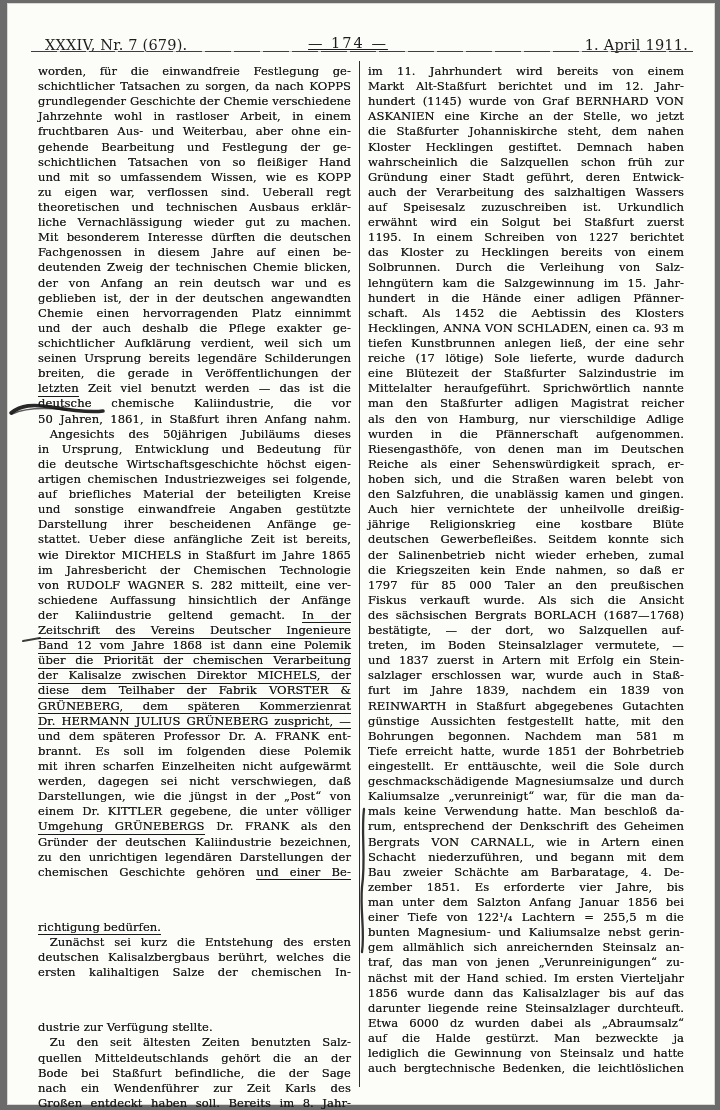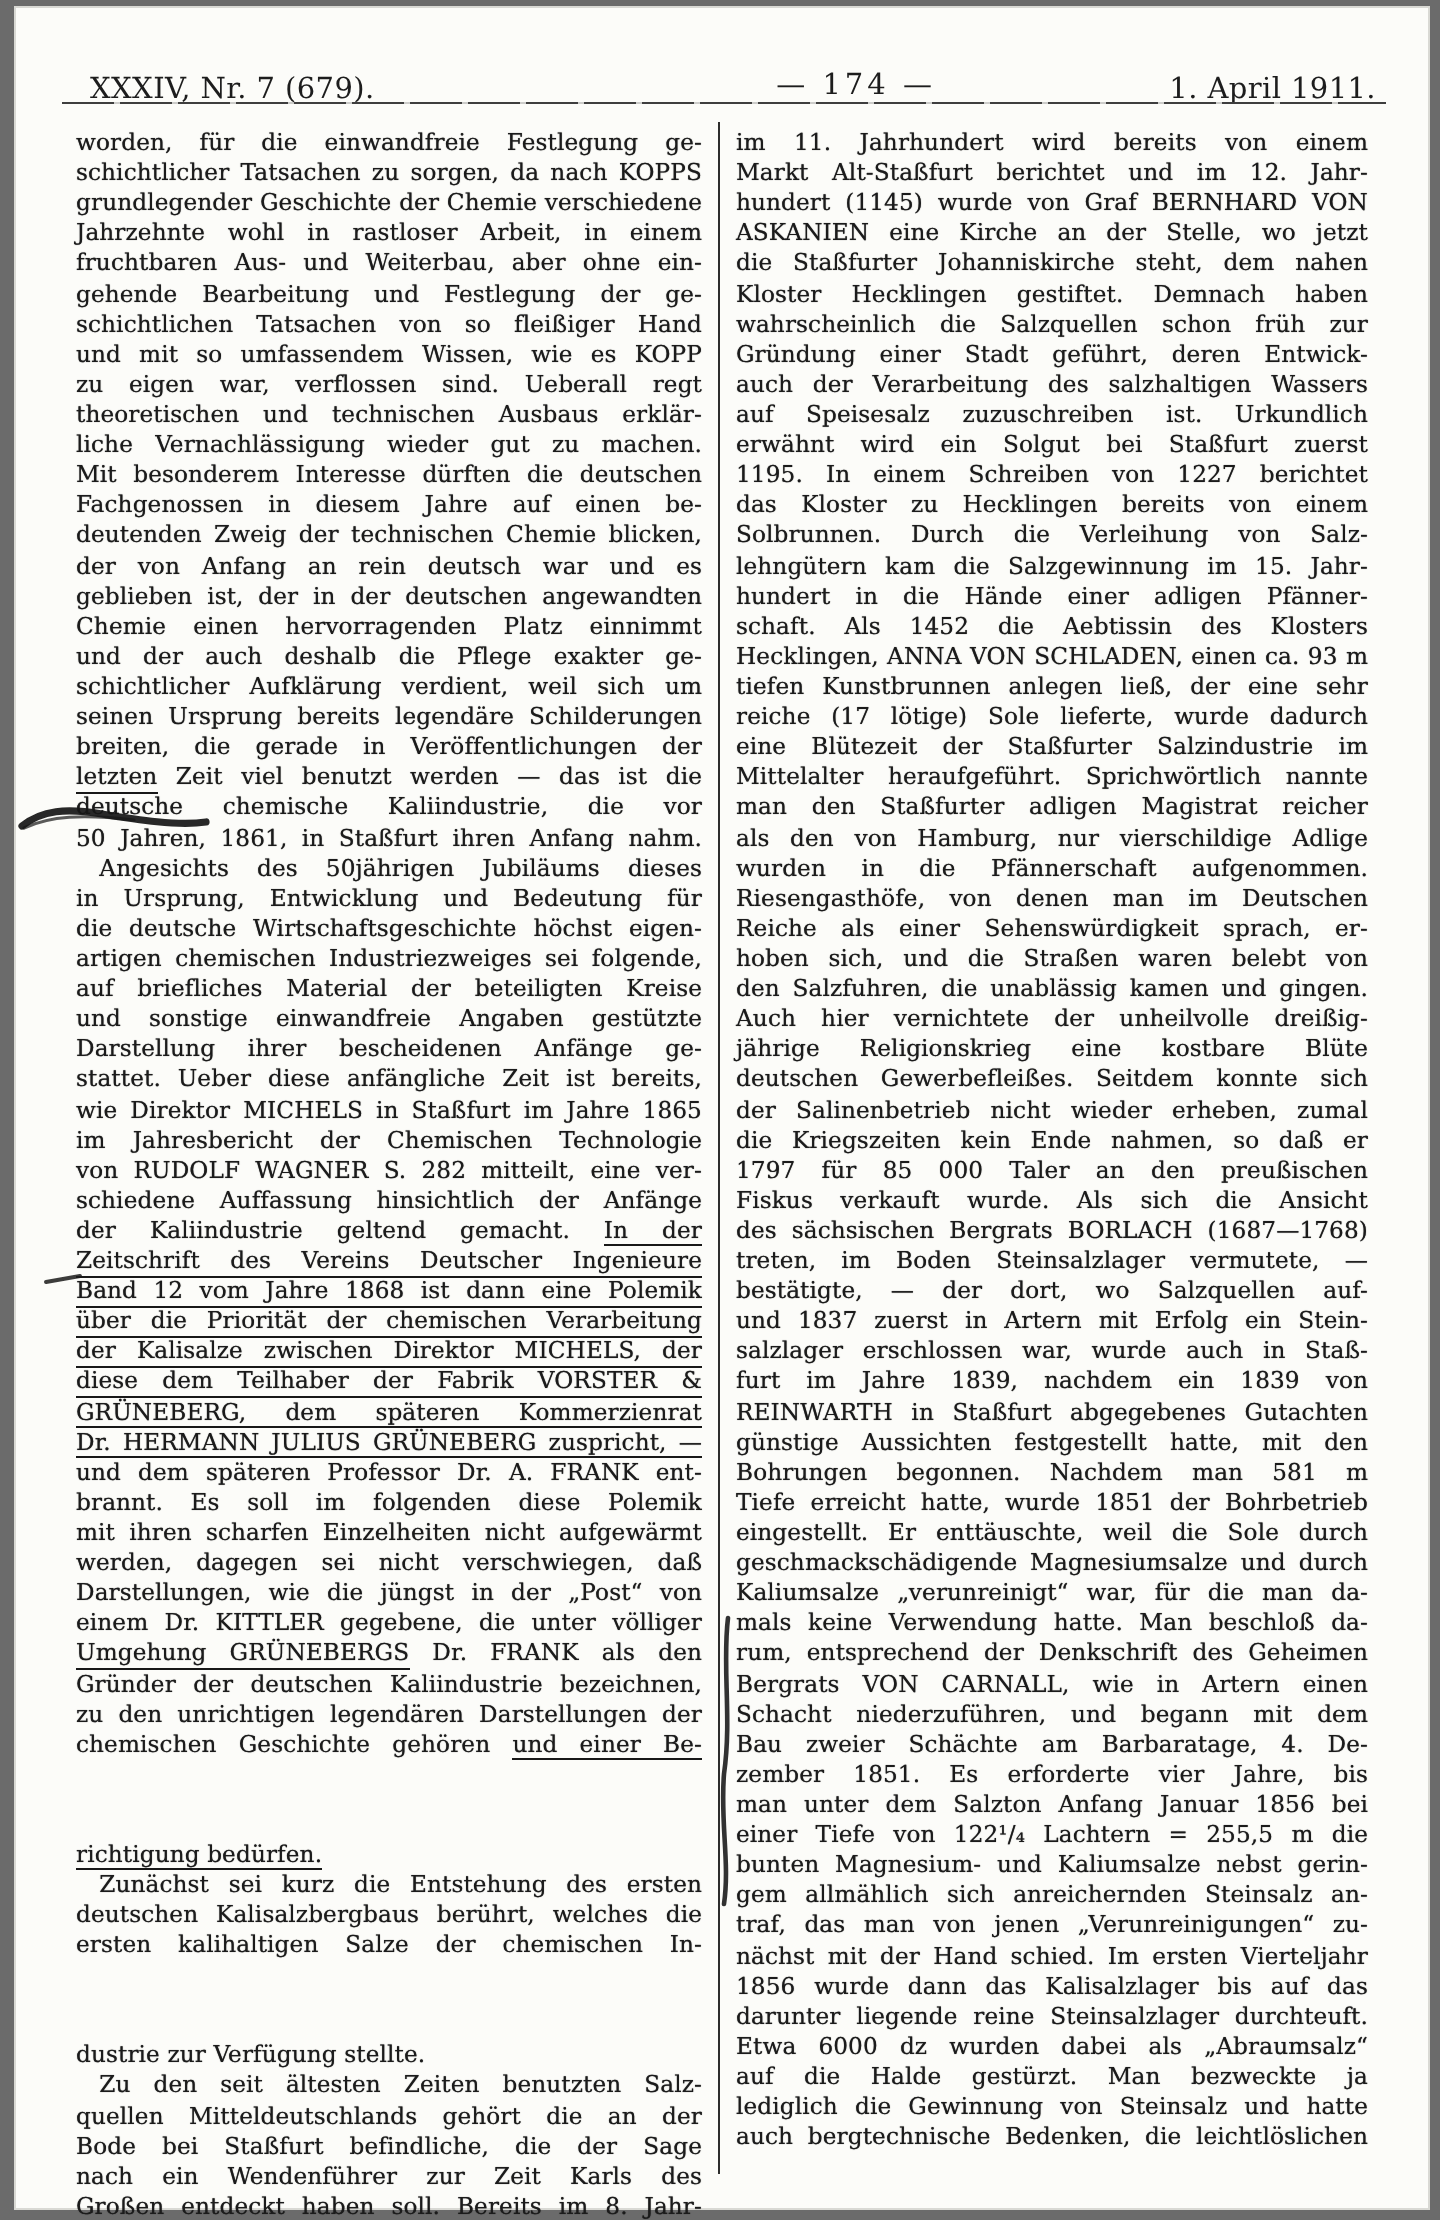--- a/index.html
+++ b/index.html
@@ -13,21 +13,21 @@
   .scan-page{
     position:absolute;left:7px;top:3px;right:5px;bottom:5px;
     background:#fcfcf9;
     box-shadow:inset 0 0 0 1px #d9d9d4;
   }
   .header-row{
     position:absolute;top:22px;left:31px;right:27px;height:20px;
     font-size:14.5px;color:#1d1d1d;letter-spacing:.2px;margin-top:12px;
   }
   .header-issue{position:absolute;left:7px;top:0;}
-  .header-page{position:absolute;left:270px;width:160px;top:-2px;text-align:right;letter-spacing:2px;}
+  .header-page{position:absolute;left:270px;width:160px;top:-2px;text-align:left;letter-spacing:2px;text-decoration:underline;}
   .header-date{position:absolute;right:0;top:0;}
   .header-rule{
     position:absolute;top:48px;left:24px;right:22px;height:2px;
     background:
       repeating-linear-gradient(90deg,#3e3e3e 0 26px,rgba(62,62,62,.25) 26px 29px);
     background-size:100% 1.4px;background-repeat:no-repeat;background-position:0 0;
   }
   .col{
     position:absolute;top:61px;
     font-size:11.6px;line-height:15.12px;color:#1b1b1b;
@@ -163,22 +163,22 @@
       <div class="line">hoben sich, und die Straßen waren belebt von</div>
       <div class="line">den Salzfuhren, die unablässig kamen und gingen.</div>
       <div class="line">Auch hier vernichtete der unheilvolle dreißig-</div>
       <div class="line">jährige Religionskrieg eine kostbare Blüte</div>
       <div class="line">deutschen Gewerbefleißes.  Seitdem konnte sich</div>
       <div class="line">der Salinenbetrieb nicht wieder erheben, zumal</div>
       <div class="line">die Kriegszeiten kein Ende nahmen, so daß er</div>
       <div class="line">1797 für 85 000 Taler an den preußischen</div>
       <div class="line">Fiskus verkauft wurde.  Als sich die Ansicht</div>
       <div class="line">des sächsischen Bergrats BORLACH (1687—1768)</div>
+      <div class="line">bestätigte, — der dort, wo Salzquellen auf-</div>
       <div class="line">treten, im Boden Steinsalzlager vermutete, —</div>
-      <div class="line">bestätigte, — der dort, wo Salzquellen auf-</div>
       <div class="line">und 1837 zuerst in Artern mit Erfolg ein Stein-</div>
       <div class="line">salzlager erschlossen war, wurde auch in Staß-</div>
       <div class="line">furt im Jahre 1839, nachdem ein 1839 von</div>
       <div class="line">REINWARTH in Staßfurt abgegebenes Gutachten</div>
       <div class="line">günstige Aussichten festgestellt hatte, mit den</div>
       <div class="line">Bohrungen begonnen.  Nachdem man 581 m</div>
       <div class="line">Tiefe erreicht hatte, wurde 1851 der Bohrbetrieb</div>
       <div class="line">eingestellt.  Er enttäuschte, weil die Sole durch</div>
       <div class="line">geschmackschädigende Magnesiumsalze und durch</div>
       <div class="line">Kaliumsalze „verunreinigt“ war, für die man da-</div>

